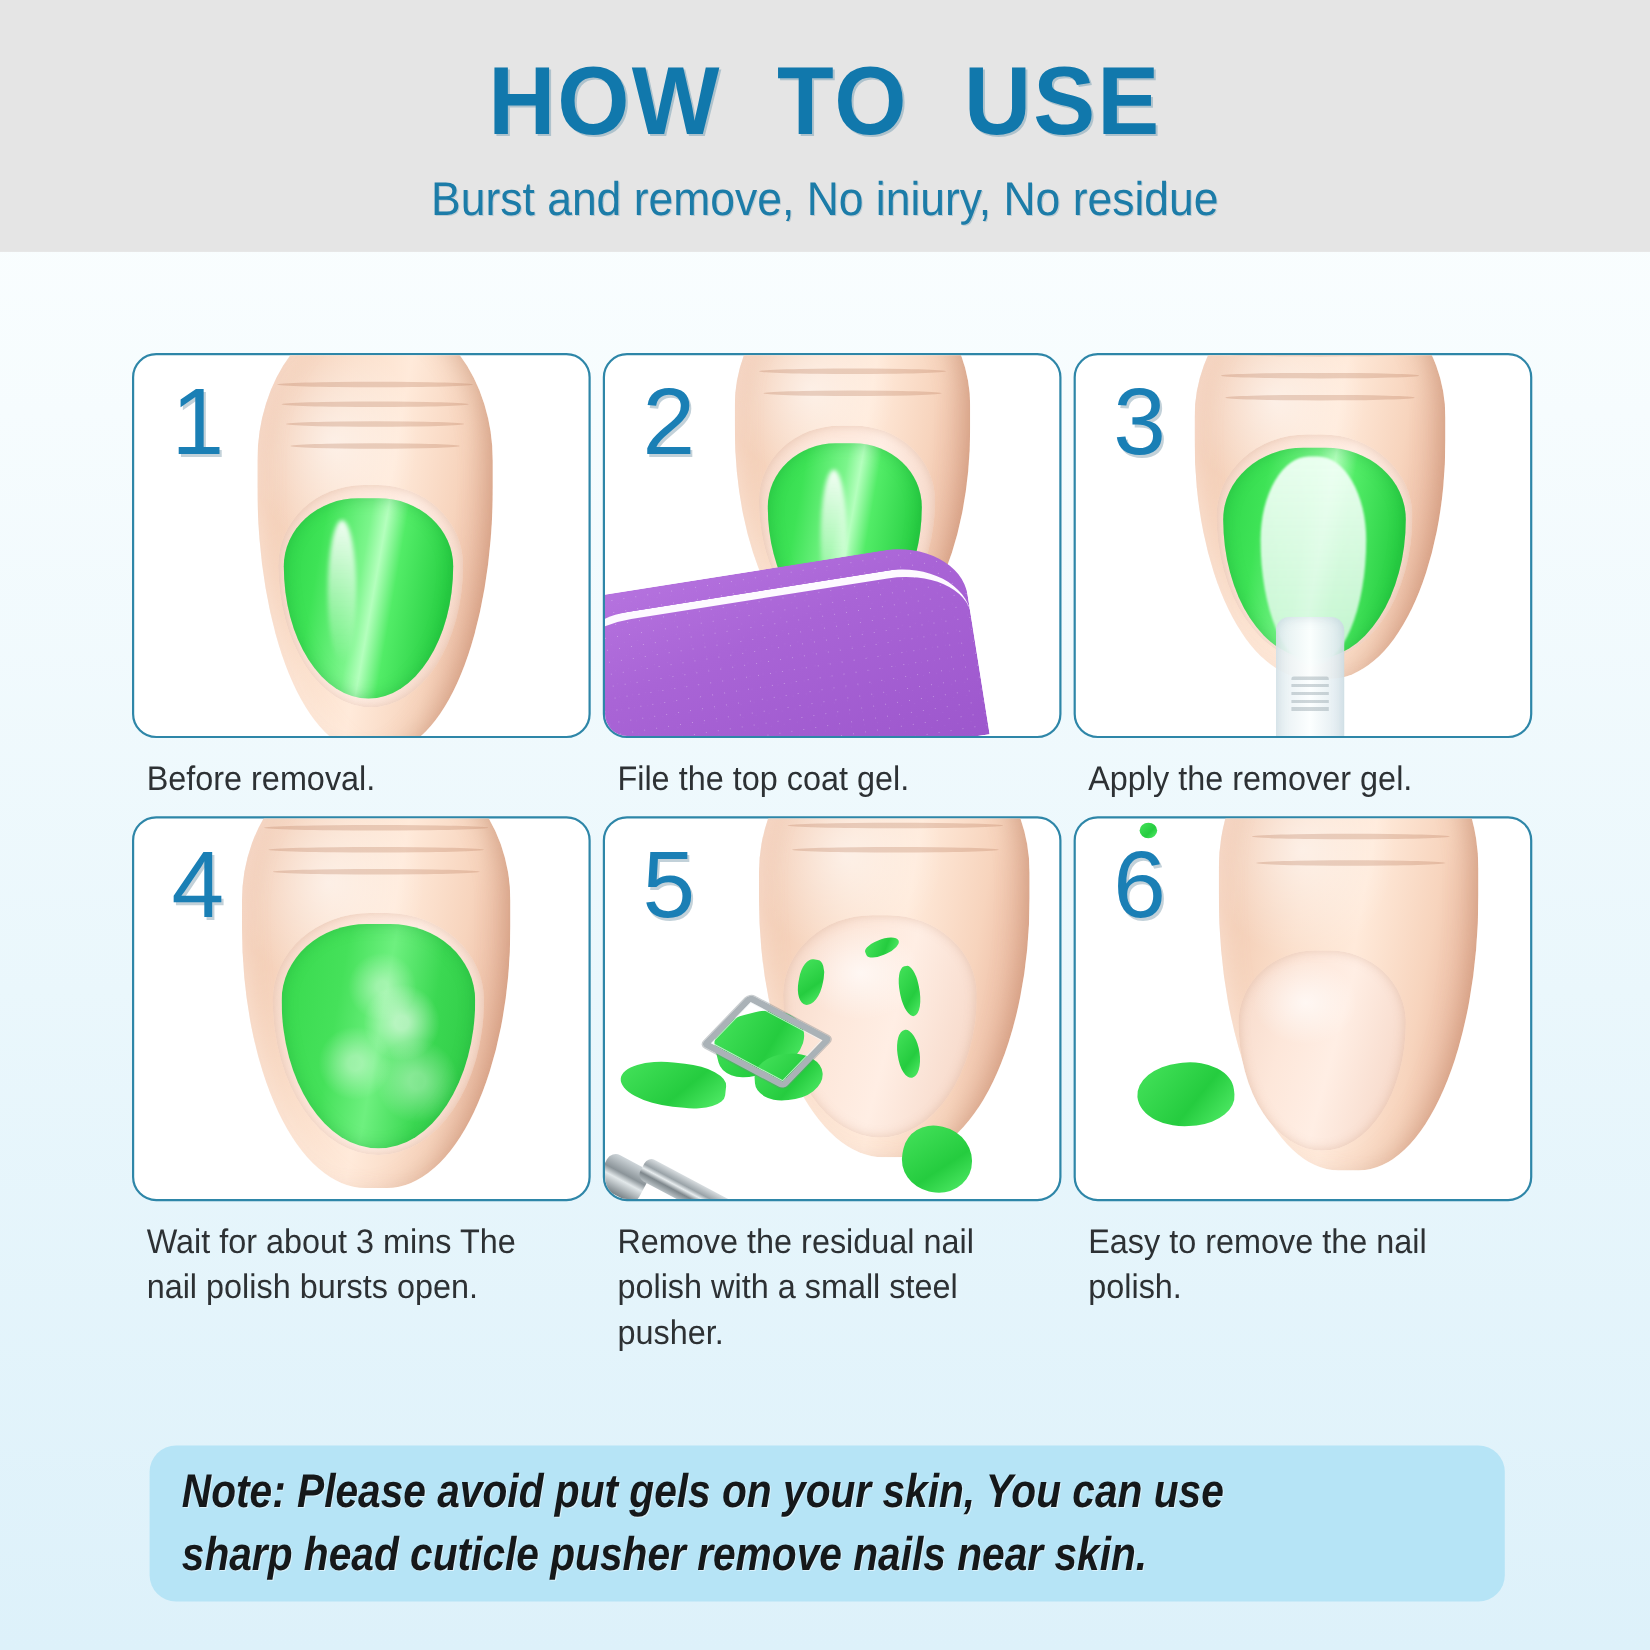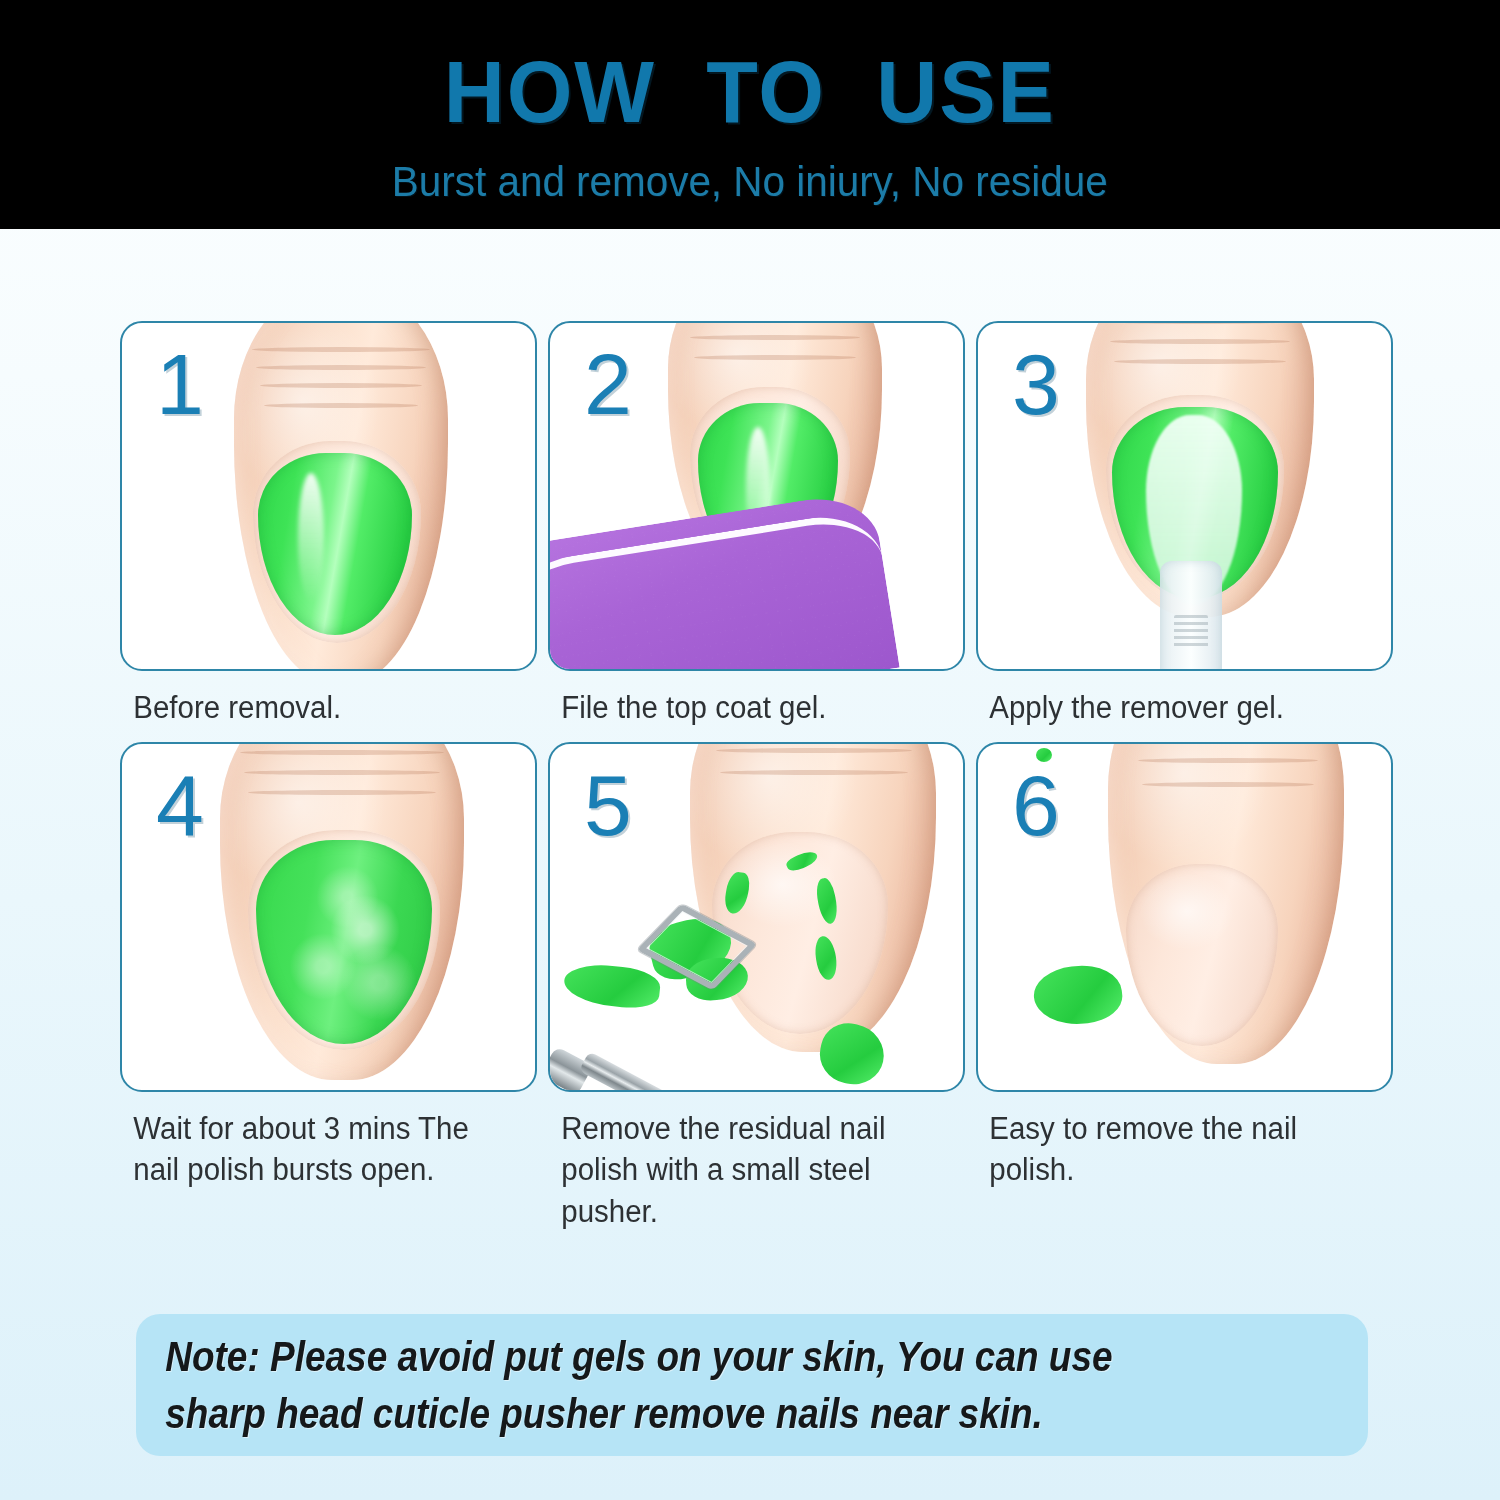--- a/index.html
+++ b/index.html
@@ -7,21 +7,21 @@
   body {
     font-family: "Liberation Sans", "DejaVu Sans", sans-serif;
     background: linear-gradient(180deg,#fdffff 0%,#f6fcfe 25%,#eaf7fc 60%,#ddf1fa 100%);
     overflow:hidden;
     position:relative;
   }
 
   
   .header {
     position:absolute; left:0; top:0; width:1500px; height:229px;
-    background:#000000;
+    background:#e5e5e5;
     display:flex; flex-direction:column; align-items:center; justify-content:flex-start;
   }
   .header-title {
     margin-top:48px;
     font-size:88px; font-weight:bold; line-height:1;
     color:#1178ac;
     letter-spacing:2px;
     word-spacing:26px;
     text-shadow:2px 2px 0 rgba(12,90,130,.25);
     transform:scaleX(.96);

